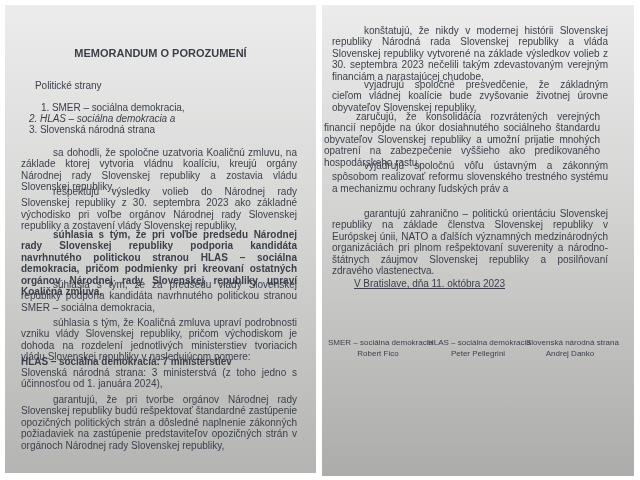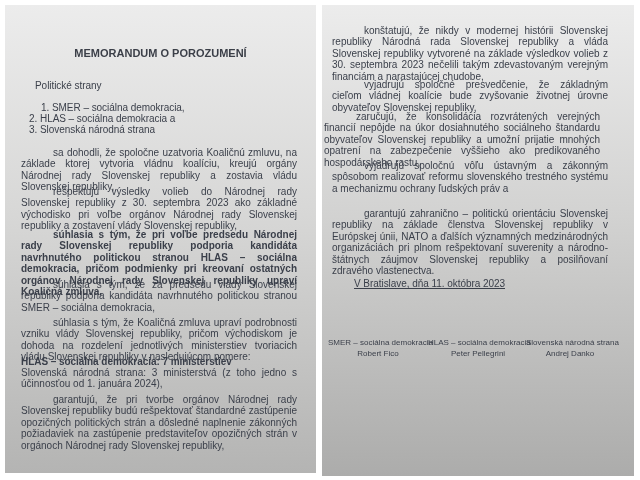--- a/index.html
+++ b/index.html
@@ -13,21 +13,21 @@
   .ind{text-indent:32px;}
   .sig{position:absolute;font-size:8px;line-height:11px;text-align:center;white-space:nowrap;}
 </style>
 </head>
 <body>
 
 <div id="left" class="page">
   <div class="title">MEMORANDUM O POROZUMENÍ</div>
   <div class="t" style="left:30px;top:75px;">Politické strany</div>
   <div class="t" style="left:24px;top:97px;margin-left:12px;">1.  SMER – sociálna demokracia,</div>
-  <div class="t" style="left:24px;top:108px;">2.  HLAS – sociálna demokracia a</div>
+  <div class="t" style="left:24px;top:108px;font-style:italic;">2.  HLAS – sociálna demokracia a</div>
   <div class="t" style="left:24px;top:119px;">3.  Slovenská národná strana</div>
 
   <div class="p ind" style="left:16px;top:142px;width:276px;">sa dohodli, že spoločne uzatvoria Koaličnú zmluvu, na základe ktorej vytvoria vládnu koalíciu, kreujú orgány Národnej rady Slovenskej republiky a zostavia vládu Slovenskej republiky,</div>
   <div class="p ind" style="left:16px;top:181px;width:276px;">rešpektujú výsledky volieb do Národnej rady Slovenskej republiky z 30. septembra 2023 ako základné východisko pri voľbe orgánov Národnej rady Slovenskej republiky a zostavení vlády Slovenskej republiky,</div>
   <div class="p ind" style="left:16px;top:224px;width:276px;font-weight:bold;">súhlasia s tým, že pri voľbe predsedu Národnej rady Slovenskej republiky podporia kandidáta navrhnutého politickou stranou HLAS – sociálna demokracia, pričom podmienky pri kreovaní ostatných orgánov Národnej rady Slovenskej republiky upraví Koaličná zmluva,</div>
   <div class="p ind" style="left:16px;top:274px;width:276px;">súhlasia s tým, že za predsedu vlády Slovenskej republiky podporia kandidáta navrhnutého politickou stranou SMER – sociálna demokracia,</div>
   <div class="p ind" style="left:16px;top:312px;width:276px;">súhlasia s tým, že Koaličná zmluva upraví podrobnosti vzniku vlády Slovenskej republiky, pričom východiskom je dohoda na rozdelení jednotlivých ministerstiev tvoriacich vládu Slovenskej republiky v nasledujúcom pomere:</div>
   <div class="t" style="left:16px;top:351px;font-weight:bold;">HLAS – sociálna demokracia: 7 ministerstiev</div>
   <div class="p" style="left:16px;top:362px;width:276px;">Slovenská národná strana: 3 ministerstvá (z toho jedno s účinnosťou od 1. januára 2024),</div>
   <div class="p ind" style="left:16px;top:389px;width:276px;">garantujú, že pri tvorbe orgánov Národnej rady Slovenskej republiky budú rešpektovať štandardné zastúpenie opozičných politických strán a dôsledné naplnenie zákonných požiadaviek na zastúpenie predstaviteľov opozičných strán v orgánoch Národnej rady Slovenskej republiky,</div>

